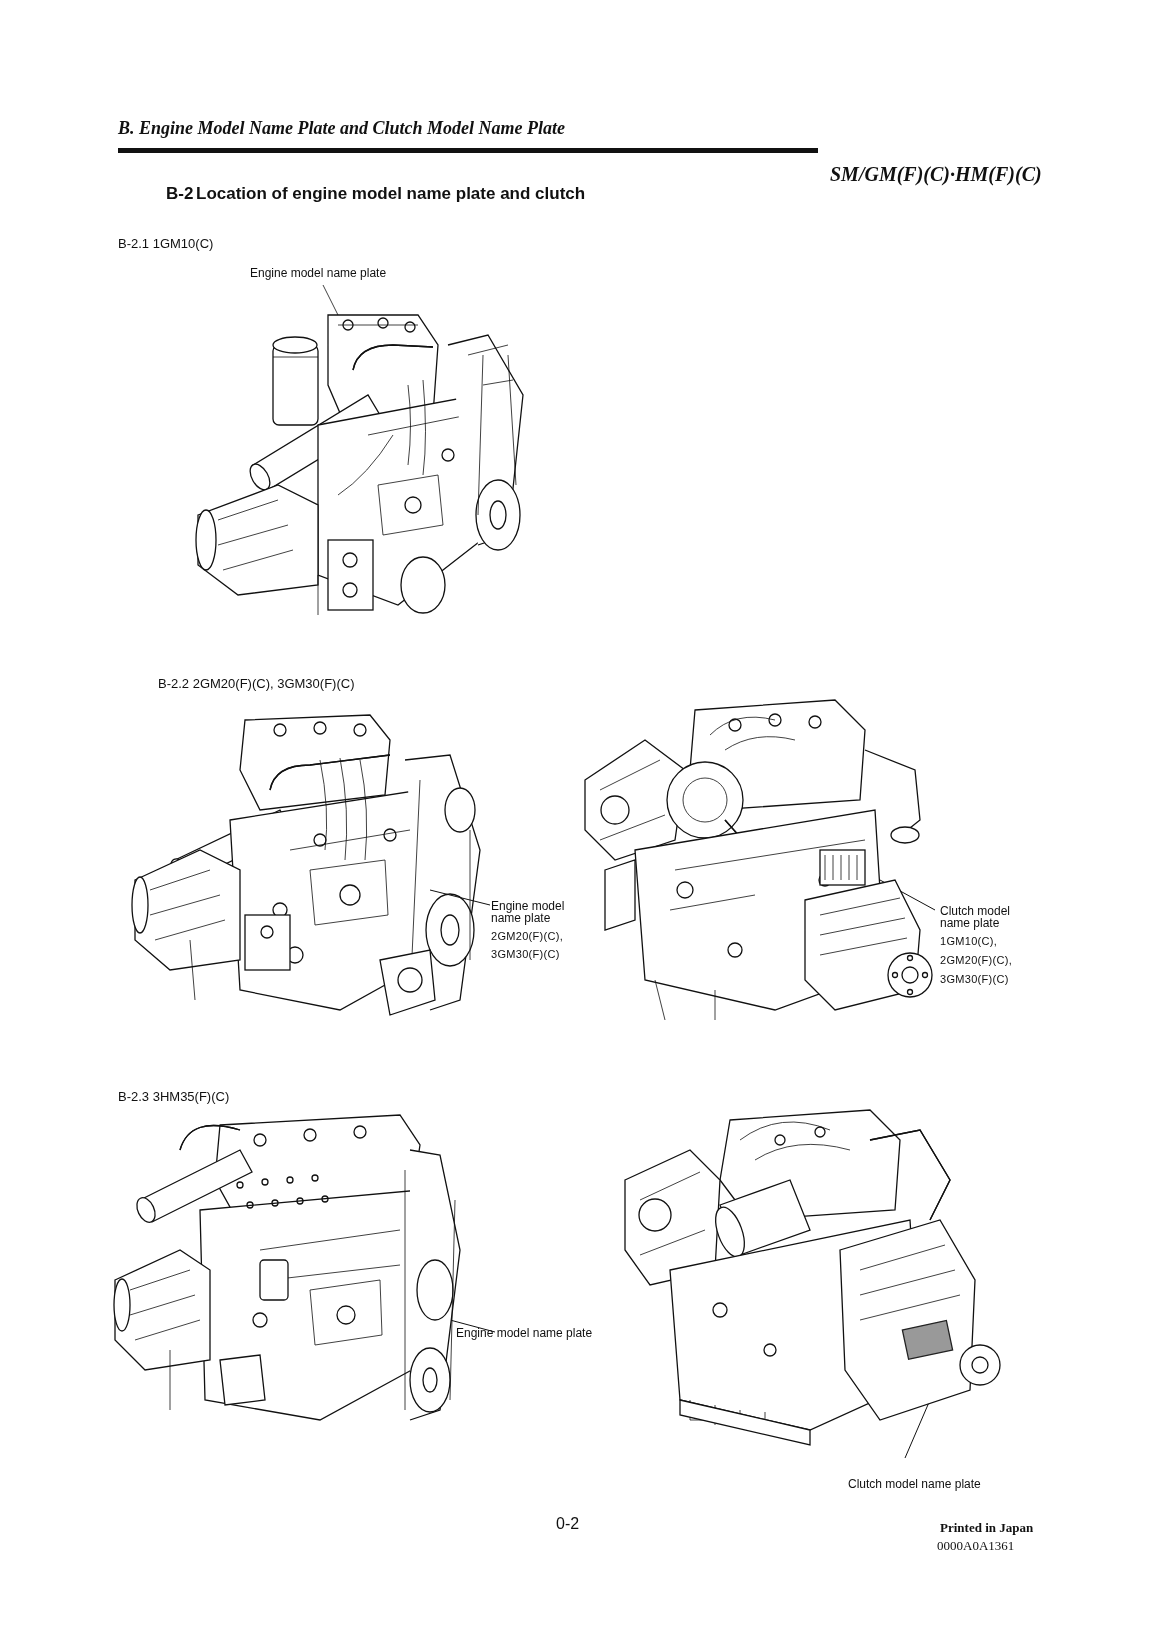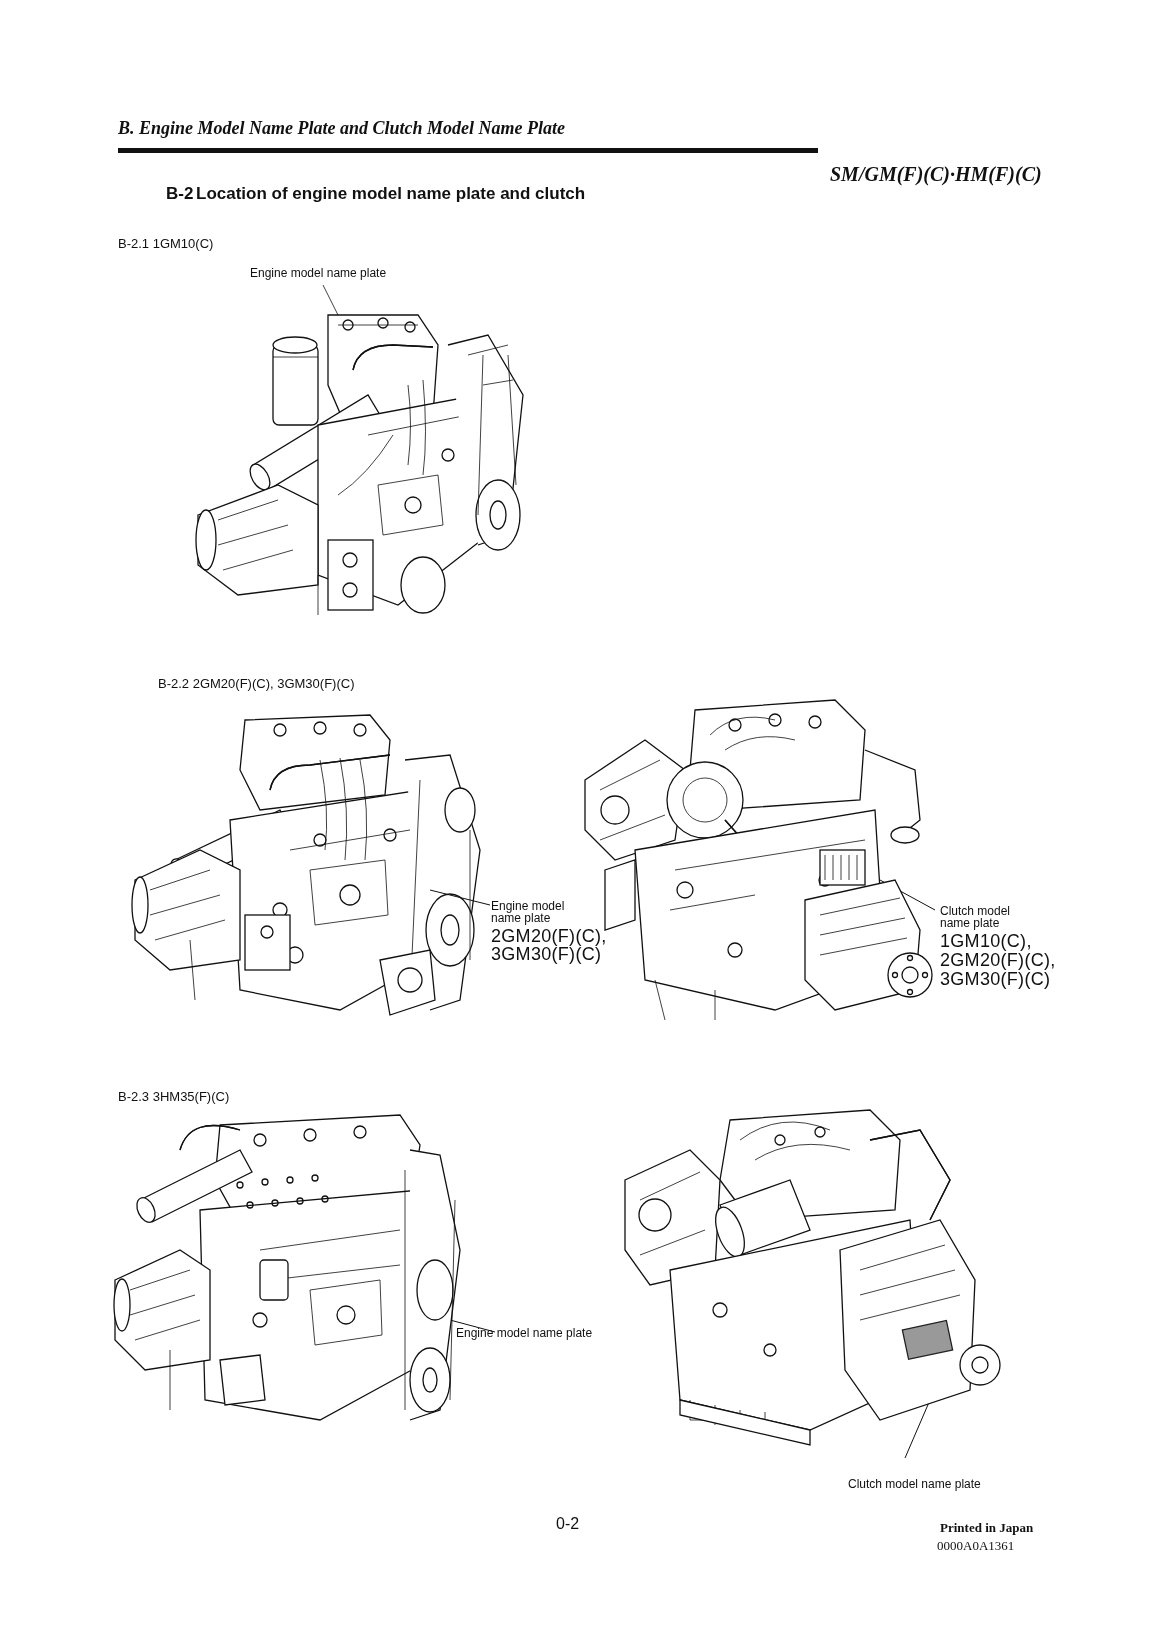--- a/index.html
+++ b/index.html
@@ -8,21 +8,21 @@
   .serif-it { font-family: Liberation Serif, serif; font-style: italic; font-weight: bold; }
   .sans { font-family: "Liberation Sans", "DejaVu Sans", sans-serif; }
   .header-title { left: 118px; top: 118px; font-size: 18px; white-space: nowrap; }
   .header-rule { left: 118px; top: 148px; width: 700px; height: 5px; background: #111; }
   .header-model { left: 830px; top: 136px; font-size: 20px; white-space: nowrap; margin-top: 27px; }
   .section-title { left: 118px; top: 184px; font-size: 17px; font-weight: bold; line-height: 19px; margin-left: 48px; }
   .section-title .num { display: inline-block; width: 30px; }
   .section-title .indent { display: block; padding-left: 30px; }
   .sub-heading { font-size: 13px; font-weight: normal; white-space: nowrap; }
   .label { font-size: 12px; line-height: 13px; white-space: nowrap; }
-  .label-lg { font-size: 18px; line-height: 18px; white-space: nowrap; letter-spacing: 0.3px; }
+  .label-lg { font-size: 11px; line-height: 18px; white-space: nowrap; letter-spacing: 0.3px; }
   .page-num { left: 556px; top: 1515px; font-size: 16px; }
   .printed { left: 940px; top: 1520px; font-size: 13px; font-family: "Liberation Serif", "DejaVu Serif", serif; font-weight: bold; }
   .doc-code { left: 937px; top: 1538px; font-size: 13px; font-family: "Liberation Serif", "DejaVu Serif", serif; text-align: right; }
   svg.drawing { position: absolute; overflow: visible; }
   svg.drawing * { fill: none; stroke: #111; stroke-width: 1.3; }
   svg.drawing .thin { stroke-width: 0.8; }
   svg.drawing .fillw { fill: #fff; }
   svg.drawing .dark { fill: #333; }
   svg.drawing .hatch { fill: #999; stroke: #222; }
   svg.leader { position: absolute; overflow: visible; }

